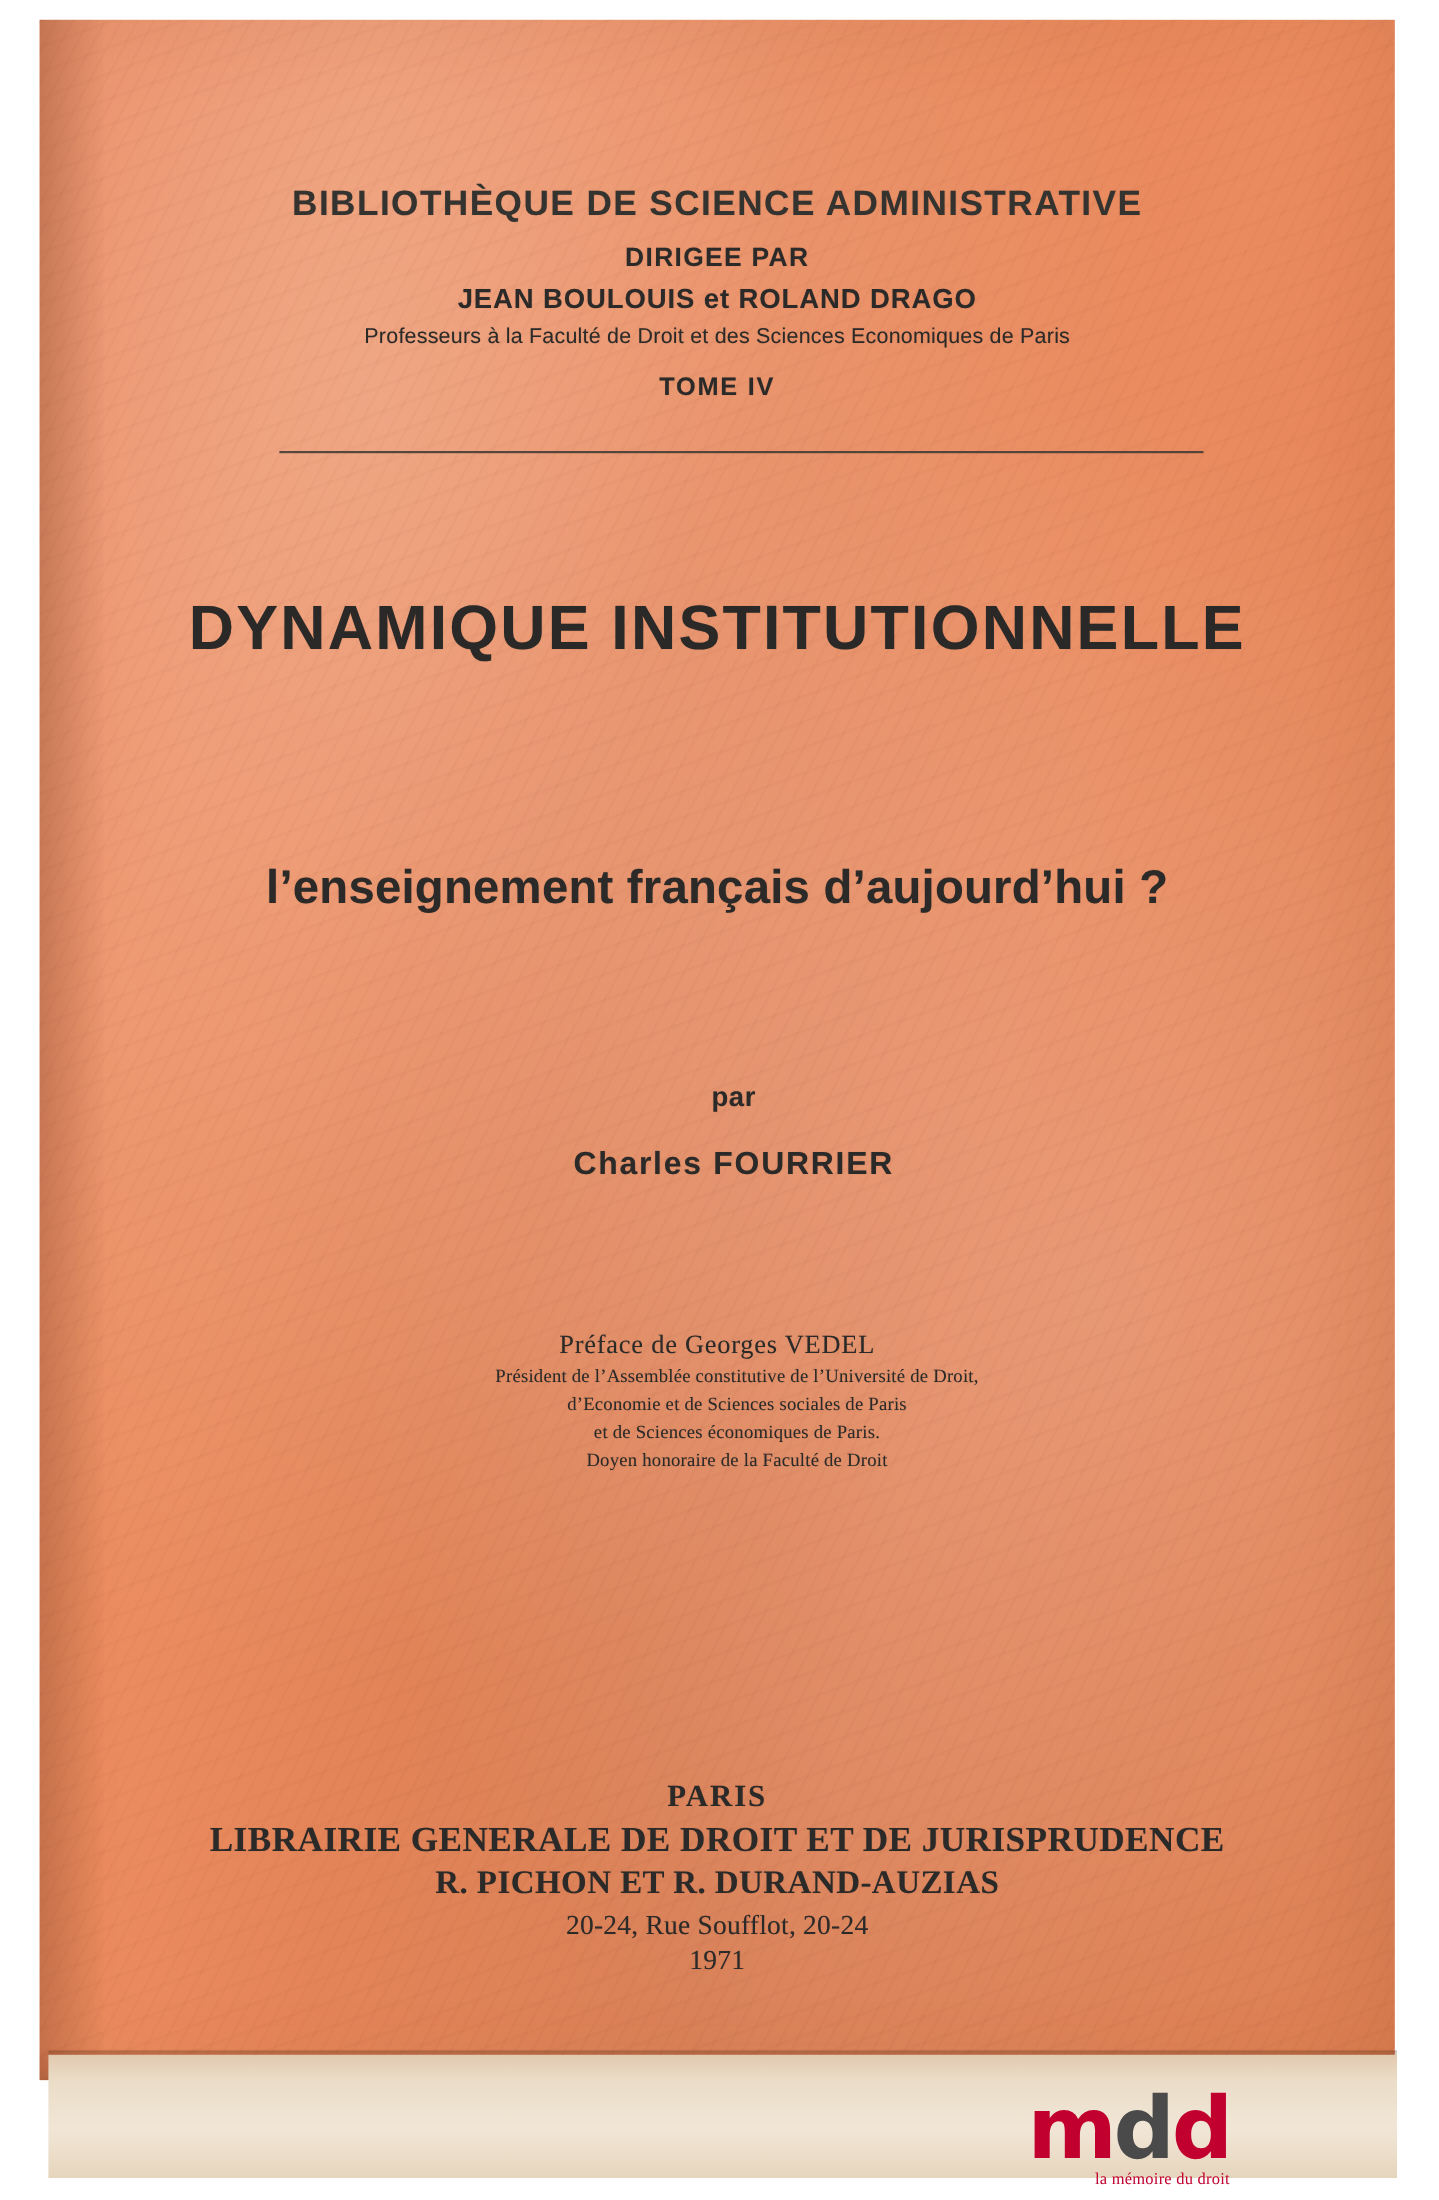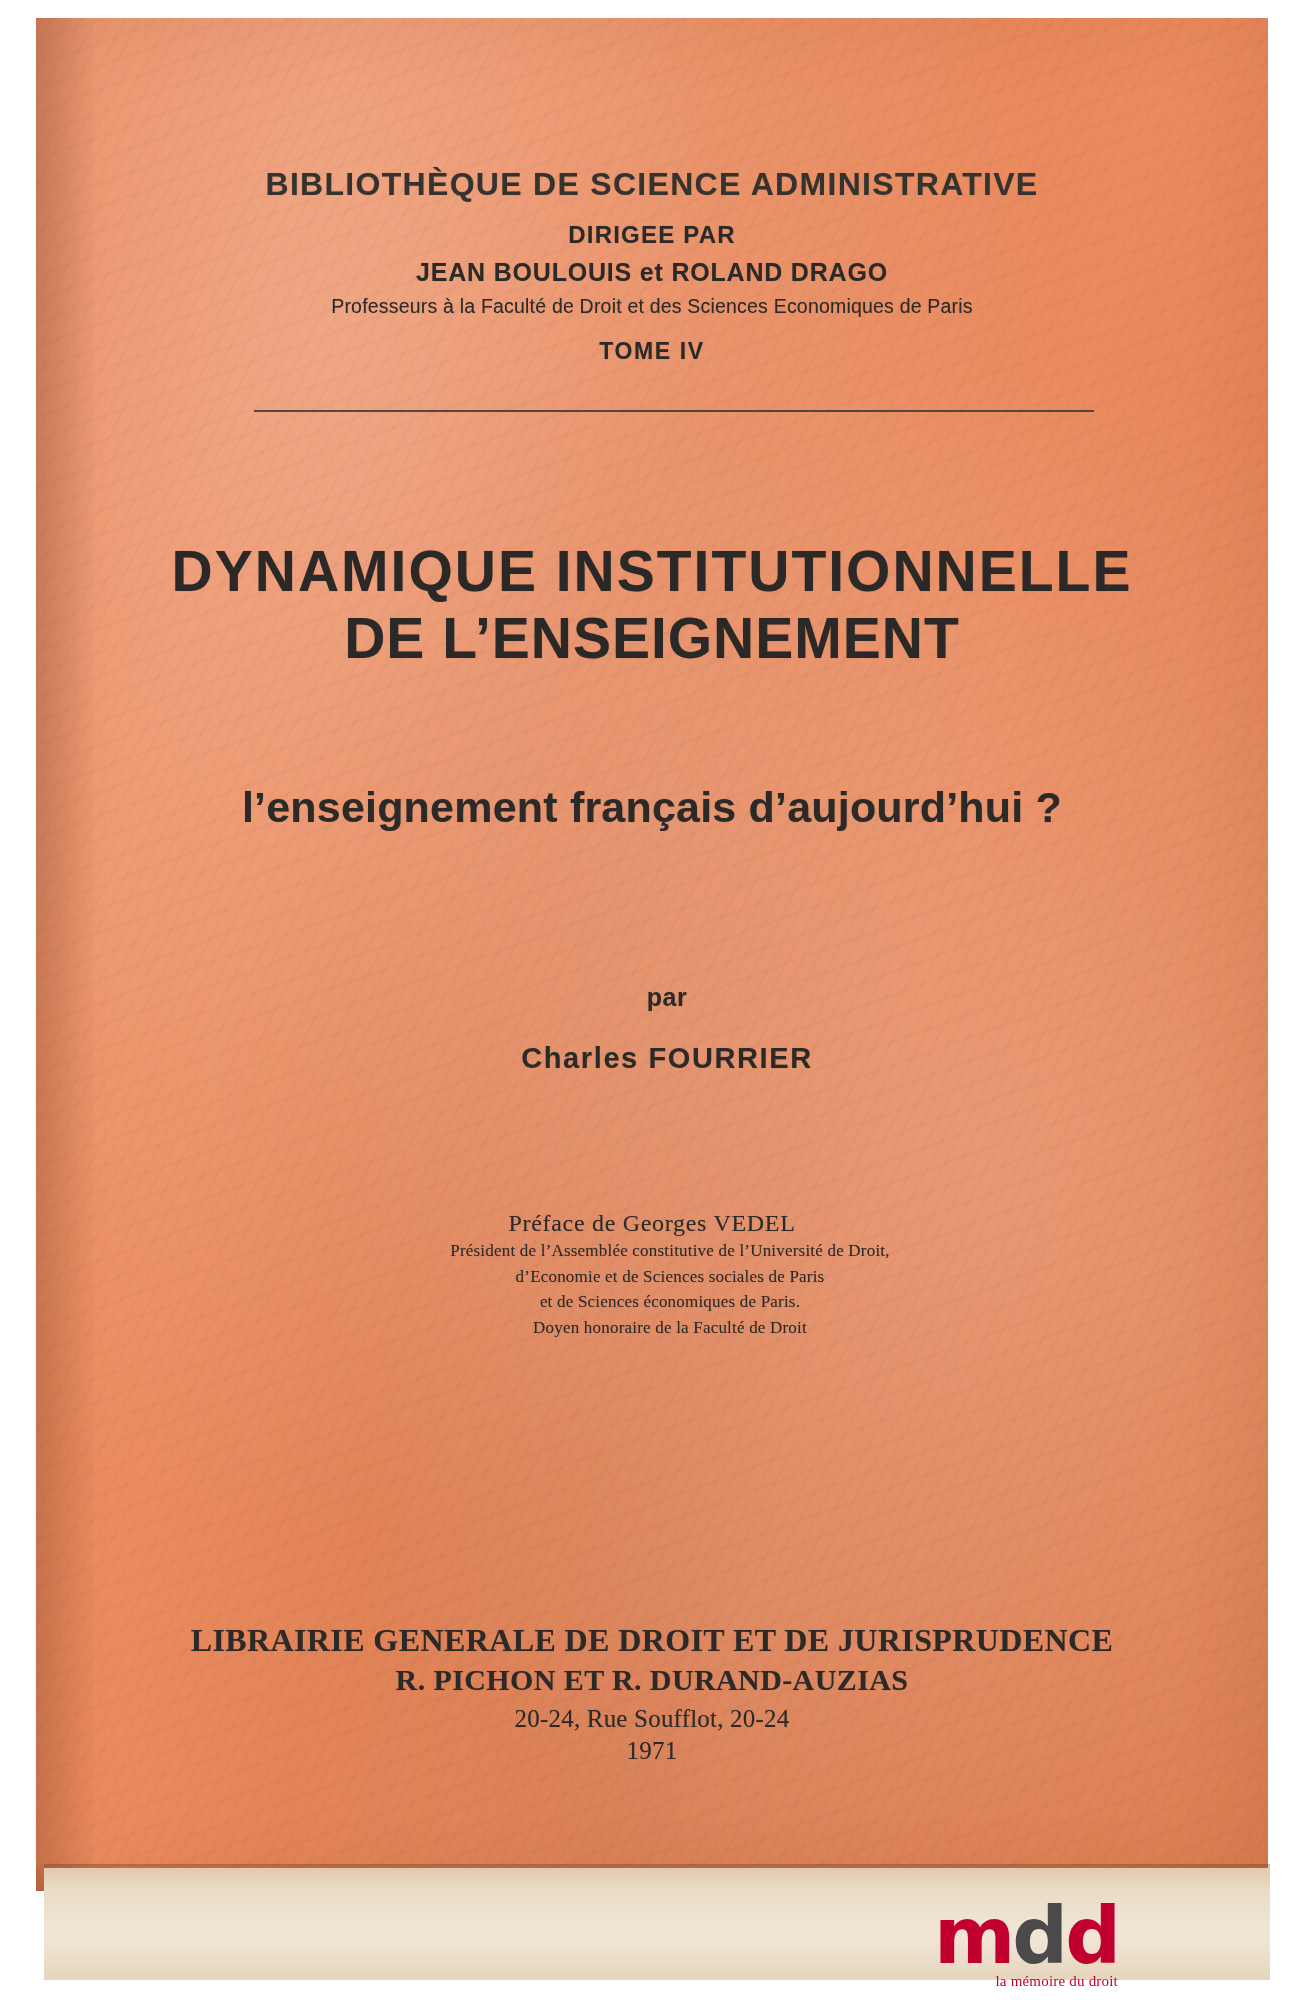--- a/index.html
+++ b/index.html
@@ -257,41 +257,41 @@
       <div id="series-dirige">DIRIGEE PAR</div>
       <div id="series-directors">JEAN BOULOUIS et ROLAND DRAGO</div>
       <div id="series-affiliation">Professeurs à la Faculté de Droit et des Sciences Economiques de Paris</div>
       <div id="series-tome">TOME IV</div>
     </div>
 
     <div id="rule"></div>
 
     <div class="ink" id="title-block">
       <div id="main-title-1">DYNAMIQUE INSTITUTIONNELLE</div>
-      <div id="main-title-2">DE L’ENSEIGNEMENT</div>
     </div>
 
     <div class="ink" id="subtitle-block">
       <div id="subtitle-2">l’enseignement français d’aujourd’hui ?</div>
     </div>
 
     <div class="ink" id="author-block">
       <div id="par-label">par</div>
       <div id="author-name">Charles FOURRIER</div>
     </div>
 
     <div class="ink" id="preface-block">
       <div id="preface-line-1">Préface de Georges VEDEL</div>
       <div class="preface-small">Président de l’Assemblée constitutive de l’Université de Droit,</div>
       <div class="preface-small">d’Economie et de Sciences sociales de Paris</div>
       <div class="preface-small">et de Sciences économiques de Paris.</div>
       <div class="preface-small">Doyen honoraire de la Faculté de Droit</div>
     </div>
 
     <div class="ink" id="imprint-block">
+      <div id="imprint-city">PARIS</div>
       <div id="imprint-publisher">LIBRAIRIE GENERALE DE DROIT ET DE JURISPRUDENCE</div>
       <div id="imprint-partners">R. PICHON ET R. DURAND-AUZIAS</div>
       <div id="imprint-address">20-24, Rue Soufflot, 20-24</div>
       <div id="imprint-year">1971</div>
     </div>
   </div>
 
   <div id="page-block-shadow"></div>
   <div id="page-block"></div>
 

